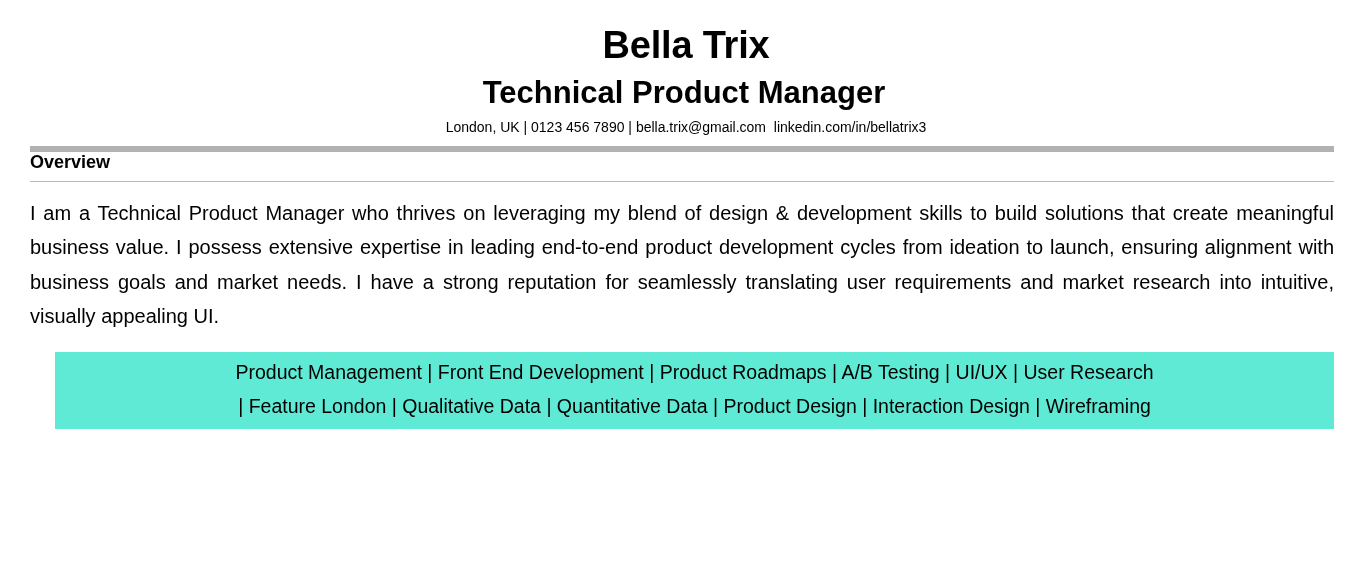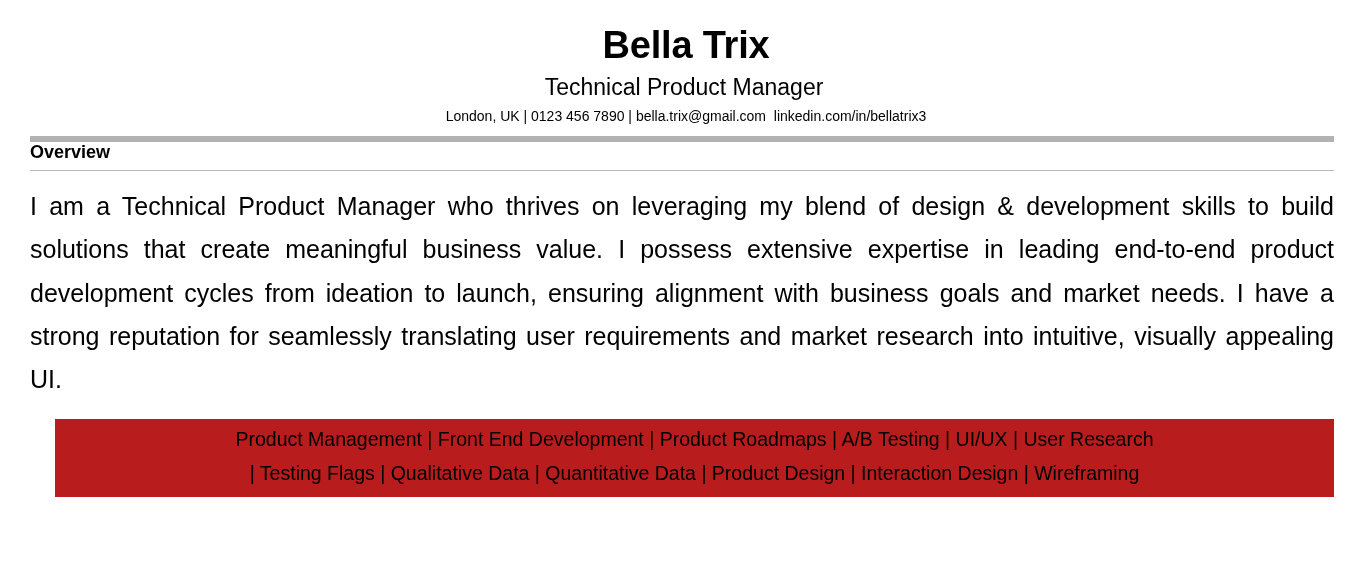--- a/index.html
+++ b/index.html
@@ -28,22 +28,22 @@
     text-align: center;
   }
   .candidate-name {
     font-size: 38px;
     font-weight: bold;
     line-height: 1.12;
     letter-spacing: -0.2px;
     margin: 0;
   }
   .candidate-title {
-    font-size: 23px;
-    font-weight: normal;
+    font-size: 31px;
+    font-weight: bold;
     line-height: 1.3;
     margin: 6px 4px 0 0;
   }
   .contact-line {
     font-size: 14px;
     font-weight: normal;
     line-height: 1.3;
     margin: 5px 0 0 0;
     white-space: pre;
   }
@@ -67,31 +67,31 @@
     margin: 0;
     padding-bottom: 7px;
   }
   .section-rule {
     height: 1px;
     background: #b9b9b9;
     width: 100%;
   }
 
   .section-body {
-    font-size: 25px;
+    font-size: 20px;
     line-height: 1.73;
     text-align: justify;
     text-justify: inter-word;
     margin: 14px 0 0 0;
   }
 
   
   .skills-box {
     margin: 18px 38px 0 55px;
-    background: #b91c1c;
+    background: #5eead4;
     padding: 4px 4px 6px 4px;
     text-align: center;
   }
   .skills-line {
     font-size: 19.5px;
     line-height: 1.72;
     white-space: nowrap;
   }
 </style>
 </head>
@@ -111,16 +111,16 @@
     <div class="section-heading-wrap">
       <div class="section-heading">Overview</div>
       <div class="section-rule"></div>
     </div>
 
     <p class="section-body">I am a Technical Product Manager who thrives on leveraging my blend of design &amp; development skills to build solutions that create meaningful business value. I possess extensive expertise in leading end-to-end product development cycles from ideation to launch, ensuring alignment with business goals and market needs. I have a strong reputation for seamlessly translating user requirements and market research into intuitive, visually appealing UI.</p>
   </div>
 
   <div class="skills-box">
     <div class="skills-line">Product Management | Front End Development | Product Roadmaps | A/B Testing | UI/UX | User Research</div>
-    <div class="skills-line">| Testing Flags | Qualitative Data | Quantitative Data | Product Design | Interaction Design | Wireframing</div>
+    <div class="skills-line">| Feature London | Qualitative Data | Quantitative Data | Product Design | Interaction Design | Wireframing</div>
   </div>
 
 </div>
 
 </body></html>

